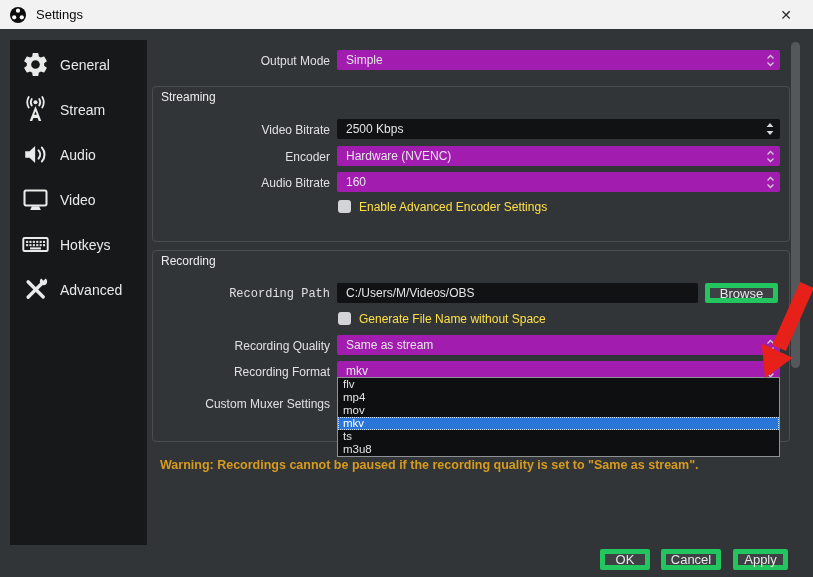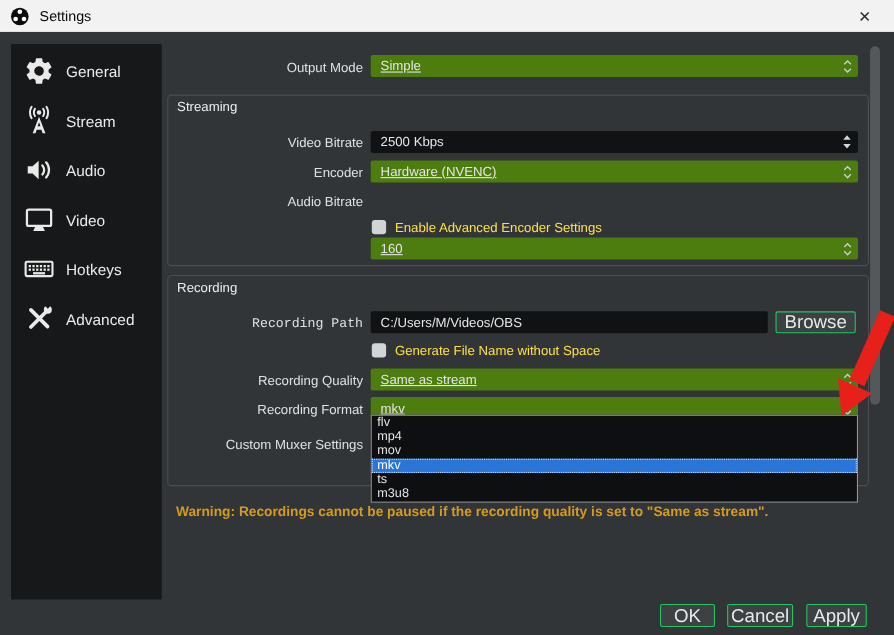--- a/index.html
+++ b/index.html
@@ -15,28 +15,28 @@
   .titlebar .title{margin-left:9px;font-size:13px;color:#0a0a0a;}
   .titlebar .close{position:absolute;right:16px;top:4px;width:22px;height:22px;display:flex;align-items:center;justify-content:center;font-size:14px;color:#2b2b2b;cursor:default;}
   
   .sidebar{position:absolute;left:10px;top:40px;width:137px;height:505px;background:#171819;padding-top:2px;box-sizing:border-box;}
   .side-item{height:45px;display:flex;align-items:center;padding-left:9px;color:#e9eaea;font-size:14px;}
   .side-item.selected{background:#383b3c;}
   .side-icon{width:32px;height:32px;display:flex;align-items:center;justify-content:center;margin-right:9px;flex:0 0 32px;}
   
   .flabel{position:absolute;left:150px;width:180px;text-align:right;font-size:12px;color:#dfe0e1;white-space:nowrap;}
   .combo,.inputf{position:absolute;height:20px;box-sizing:border-box;border-radius:2px;color:#e4e5e6;font-size:12px;display:flex;align-items:center;padding:0 24px 0 9px;}
-  .combo{background:#4d7c0f;text-decoration:underline;}
+  .combo{background:#a21caf;}
   .inputf{background:#101213;}
   .arrows{position:absolute;right:5px;top:3px;}
   .gbox{position:absolute;border:1px solid #4b4e50;border-radius:4px;}
   .gtitle{position:absolute;font-size:12px;font-weight:normal;color:#eceded;}
   .check{position:absolute;width:13px;height:13px;background:#d3d4d5;border-radius:3px;}
   .chklabel{position:absolute;font-size:12px;color:#fde047;}
-  .btn{position:absolute;height:21px;background:#3d4143;border:1px solid #22c55e;border-radius:2px;color:#e8e9e9;font-size:17px;display:flex;align-items:center;justify-content:center;box-sizing:border-box;}
+  .btn{position:absolute;height:21px;background:#3d4143;border:5px solid #22c55e;border-radius:2px;color:#e8e9e9;font-size:13px;display:flex;align-items:center;justify-content:center;box-sizing:border-box;}
   
   .popup{position:absolute;left:337px;top:377px;width:443px;background:#0e0f10;border:1px solid #8f9294;box-sizing:border-box;z-index:5;}
   .opt{height:13px;line-height:13px;font-size:11.5px;color:#e2e3e4;padding-left:5px;}
   .opt.selected{background:#2a76d8;color:#ffffff;outline:1px dotted #cfe3f8;outline-offset:-1px;}
   
   .warning{position:absolute;left:160px;top:458px;width:620px;color:#d69a1f;font-weight:bold;font-size:12.5px;}
   .scrollthumb{position:absolute;left:791px;top:42px;width:9px;height:326px;border-radius:4.5px;background:#54585a;}
   .redarrow{position:absolute;left:740px;top:280px;z-index:10;}
 </style>
 </head>
@@ -162,21 +162,21 @@
   <span>Hardware (NVENC)</span>
   <span class="arrows">
     <svg width="9" height="15" viewBox="0 0 9 15" fill="none">
         <path d="M1.5 5.5 4.5 2.5 7.5 5.5" stroke="#cdced0" stroke-width="1.3"></path>
         <path d="M1.5 9.5 4.5 12.5 7.5 9.5" stroke="#cdced0" stroke-width="1.3"></path>
       </svg>
   </span>
 </div>
 
 <div class="flabel" style="top:176px;">Audio Bitrate</div>
-<div class="combo" style="left:337px;top:172px;width:443px;margin-top:44px;">
+<div class="combo" style="left:337px;top:172px;width:443px;">
   <span>160</span>
   <span class="arrows">
     <svg width="9" height="15" viewBox="0 0 9 15" fill="none">
         <path d="M1.5 5.5 4.5 2.5 7.5 5.5" stroke="#cdced0" stroke-width="1.3"></path>
         <path d="M1.5 9.5 4.5 12.5 7.5 9.5" stroke="#cdced0" stroke-width="1.3"></path>
       </svg>
   </span>
 </div>
 
 <span class="check" style="left:338px;top:200px;"></span>

